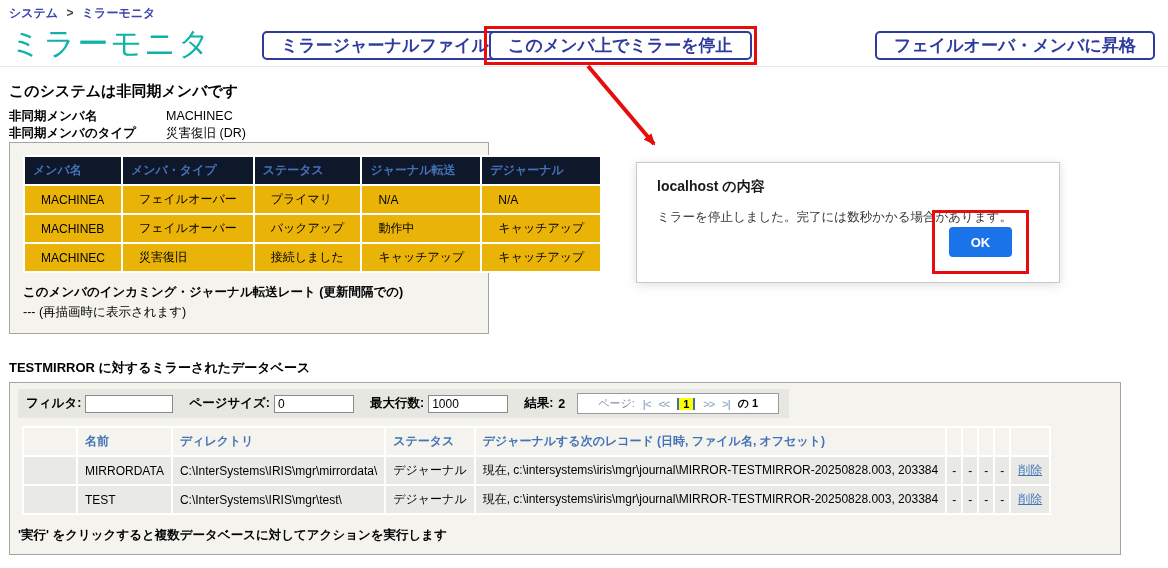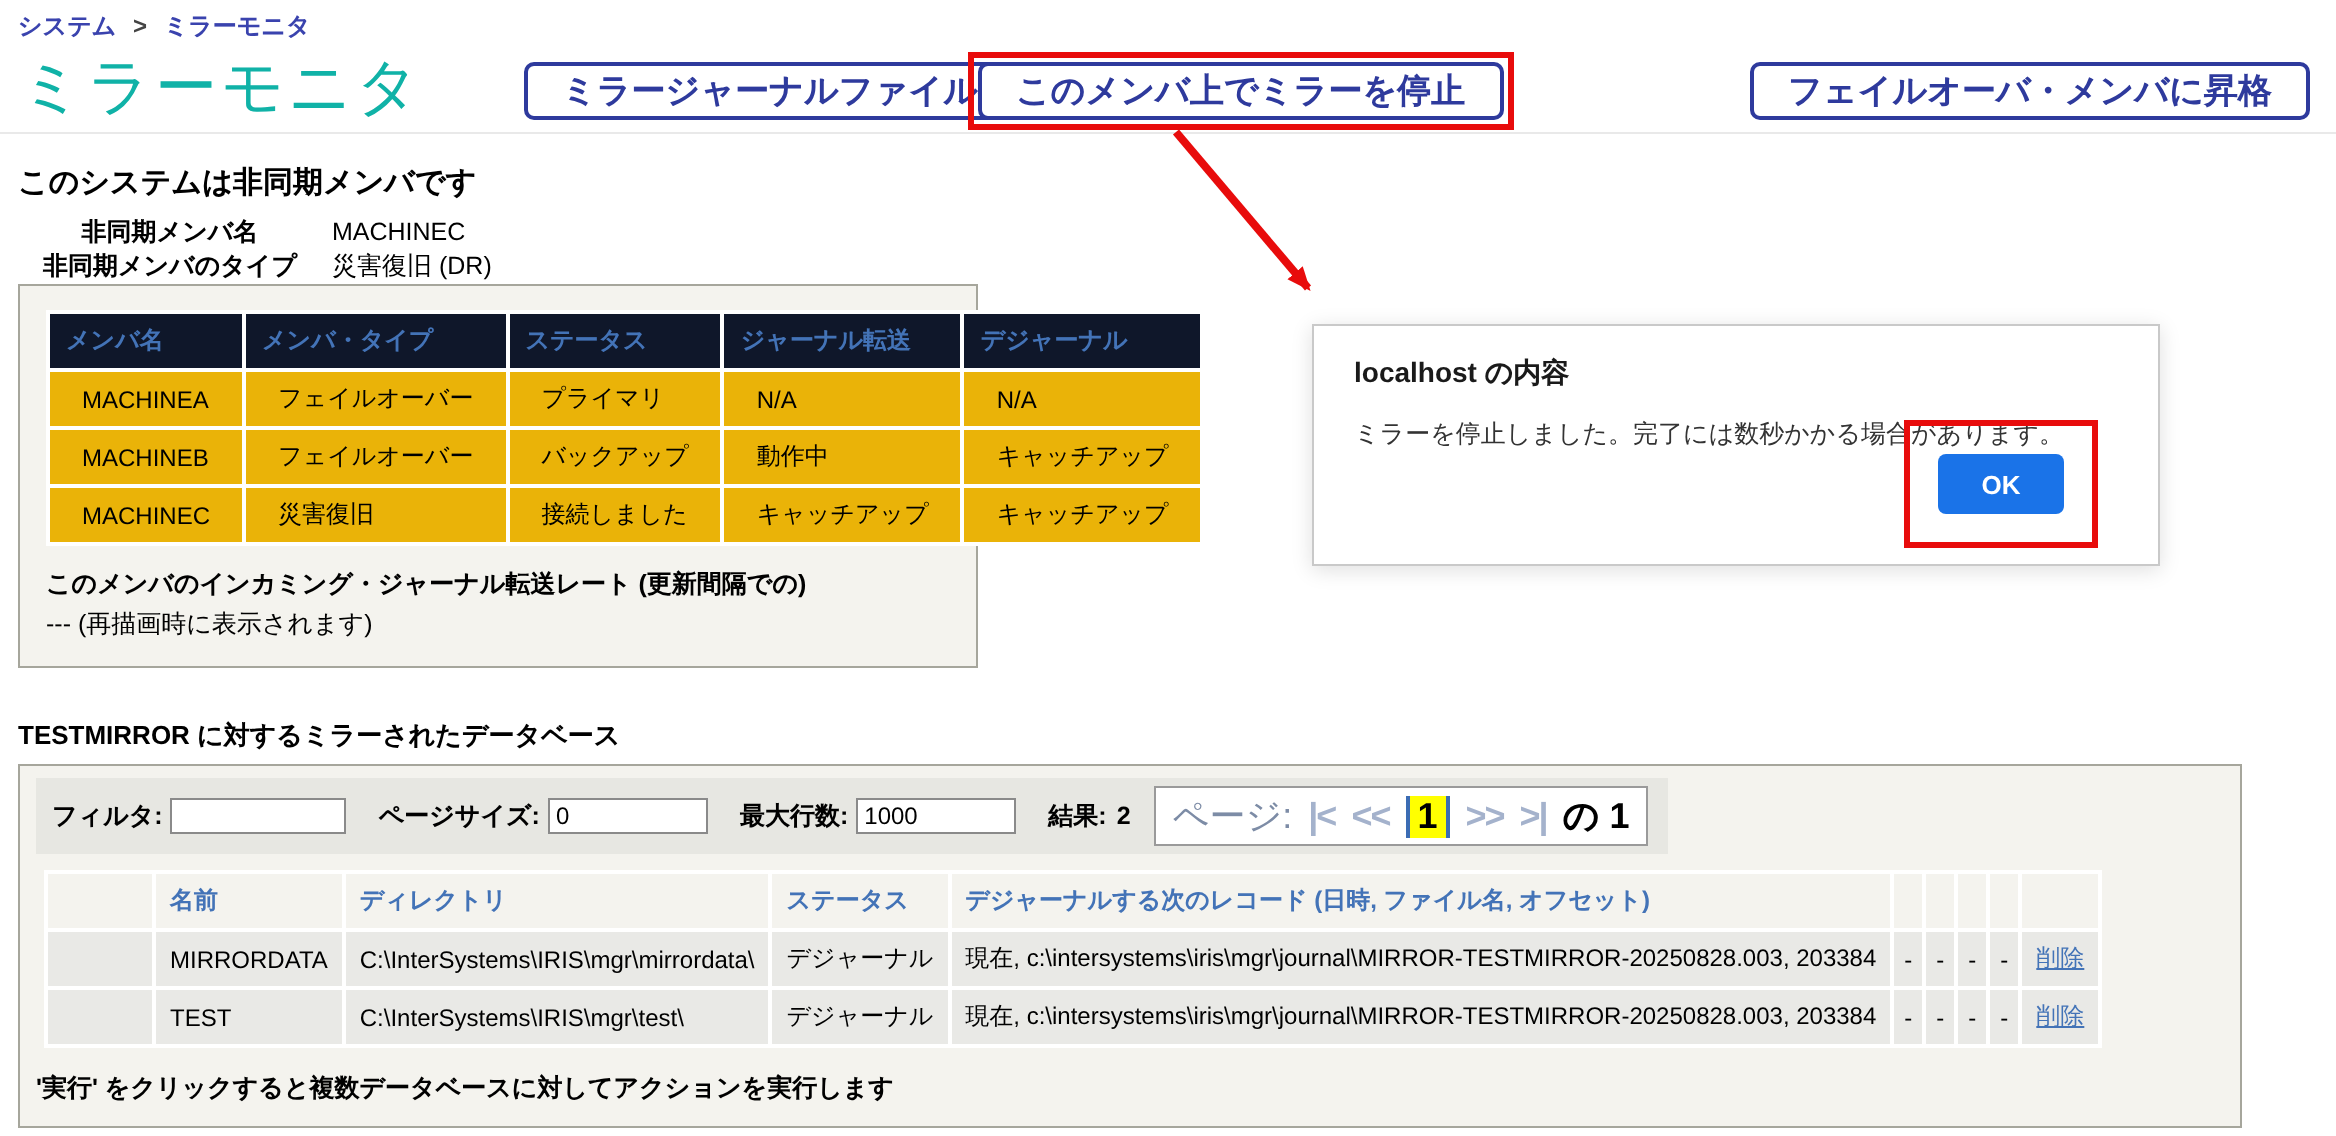--- a/index.html
+++ b/index.html
@@ -21,21 +21,21 @@
   .red-wrap { position: absolute; left: 484px; top: 5px; border: 3px solid #e80c0c; padding: 2px; }
   .red-wrap .hbtn { position: static; display: block; }
 
   
   .arrow-svg { position: absolute; left: 572px; top: 62px; z-index: 6; pointer-events: none; }
 
   
   .main { padding-left: 9px; }
   .sys-heading { font-size: 15px; font-weight: bold; margin: 15px 0 7px; }
   .field-row { font-size: 12.5px; line-height: 17px; }
-  .field-label { display: inline-block; width: 152px; text-align: center; font-weight: bold; }
+  .field-label { display: inline-block; width: 152px; text-align: left; font-weight: bold; }
   .field-value { margin-left: 5px; }
   .section-heading { font-size: 13px; font-weight: bold; margin: 7px 0 5px; }
 
   .box { background: #f4f3ee; border: 1px solid #a6a69c; }
   .box1 { width: 480px; padding: 12px 13px; }
 
   table.status-table { border-collapse: separate; border-spacing: 2px; background: #fff; font-size: 12px; }
   .status-table th { color: #4373b7; font-weight: bold; text-align: left; padding: 5px 8px; background: #0f172a; white-space: nowrap; }
   .status-table td { background: #eab308; padding: 5px 16px; white-space: nowrap; }
 
@@ -44,41 +44,41 @@
 
   .db-heading { margin-top: 25px; }
   .box2 { width: 1112px; padding: 6px 8px 10px; margin-bottom: 8px; }
 
   .filterbar { display: inline-flex; align-items: center; background: #e7e7e2; padding: 4px 10px 4px 8px; font-size: 12.5px; }
   .filterbar .lbl { font-weight: bold; white-space: nowrap; }
   .filterbar input { height: 18px; border: 1px solid #8a8a8a; font-size: 12px; padding: 1px 3px; font-family: inherit; margin-left: 4px; background: #fff; }
   .gap { margin-left: 16px; }
   .result-val { font-weight: bold; margin-left: 5px; }
 
-  .pager { display: inline-flex; align-items: center; background: #fff; border: 1px solid #9a9a9a; padding: 2px 8px; margin-left: 12px; font-size: 18px; }
+  .pager { display: inline-flex; align-items: center; background: #fff; border: 1px solid #9a9a9a; padding: 2px 20px; margin-left: 12px; font-size: 11px; }
   .pager > span { margin-right: 8px; }
   .pager > span:last-child { margin-right: 0; }
   .pager-label { color: #7d8ca6; }
   .pager-arrow { color: #a4b2cc; font-weight: bold; cursor: pointer; letter-spacing: -1px; }
   .pager-current { background: #ffff00; font-weight: bold; padding: 0 4px; border-left: 2px solid #3b6cb4; border-right: 2px solid #3b6cb4; cursor: pointer; }
   .pager-of { font-weight: bold; }
 
   table.db-table { border-collapse: separate; border-spacing: 2px; font-size: 12px; margin: 8px 0 0 4px; background: #fff; }
   .db-table th { color: #4373b7; text-align: left; padding: 5px 7px; font-weight: bold; background: #f4f3ee; white-space: nowrap; }
   .db-table th.mini { width: 13px; }
   .db-table td { background: #e9e9e6; padding: 5px 7px; white-space: nowrap; }
   .db-table td.lead { width: 50px; }
   .db-table td.dash { text-align: center; padding: 5px 4px; }
   .db-table a.del-link { color: #4373b7; text-decoration: underline; cursor: pointer; }
 
   .exec-note { font-weight: bold; font-size: 12.5px; margin-top: 12px; }
 
   
   .dialog { position: absolute; left: 636px; top: 162px; width: 424px; height: 121px; background: #fff;
-            border: 1px solid #c9c9c9; box-shadow: 0 2px 10px rgba(0,0,0,.13); z-index: 5; margin-left: 20px; }
+            border: 1px solid #c9c9c9; box-shadow: 0 2px 10px rgba(0,0,0,.13); z-index: 5; }
   .dialog-title { font-weight: bold; font-size: 14px; padding: 15px 20px 0; color: #1a1a1a; }
   .dialog-msg { font-size: 12.5px; padding: 13px 20px 0; color: #333; }
   .ok-wrap { position: absolute; right: 30px; bottom: 8px; border: 3px solid #e80c0c; padding: 14px; }
   .ok-btn { background: #1a73e8; color: #fff; font-weight: bold; font-size: 13px; border: none; border-radius: 4px;
             width: 63px; height: 30px; cursor: pointer; font-family: inherit; }
 </style>
 </head>
 <body>
 
 <div class="breadcrumb">

